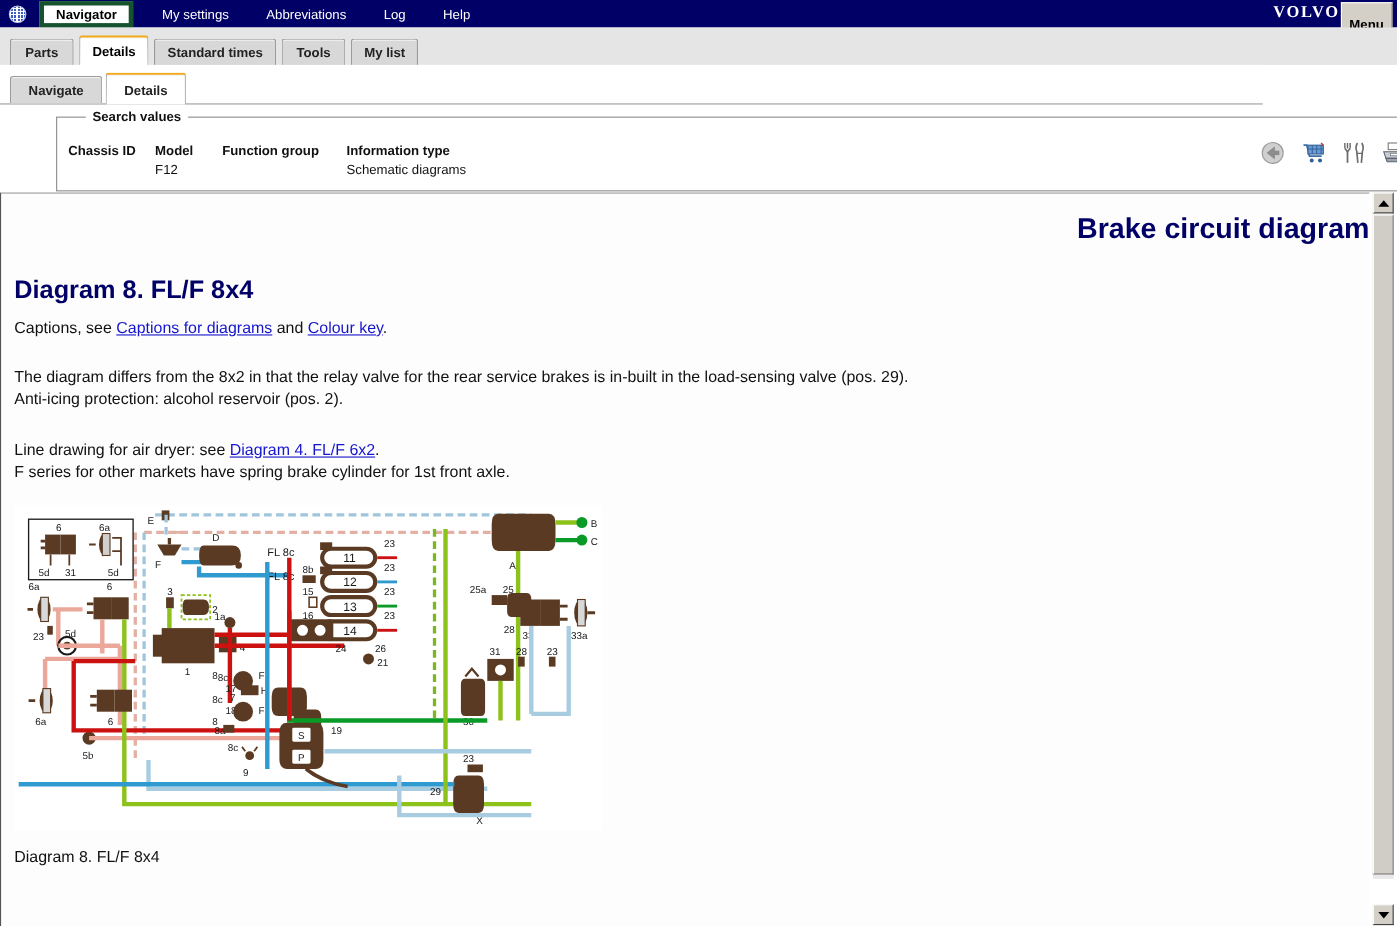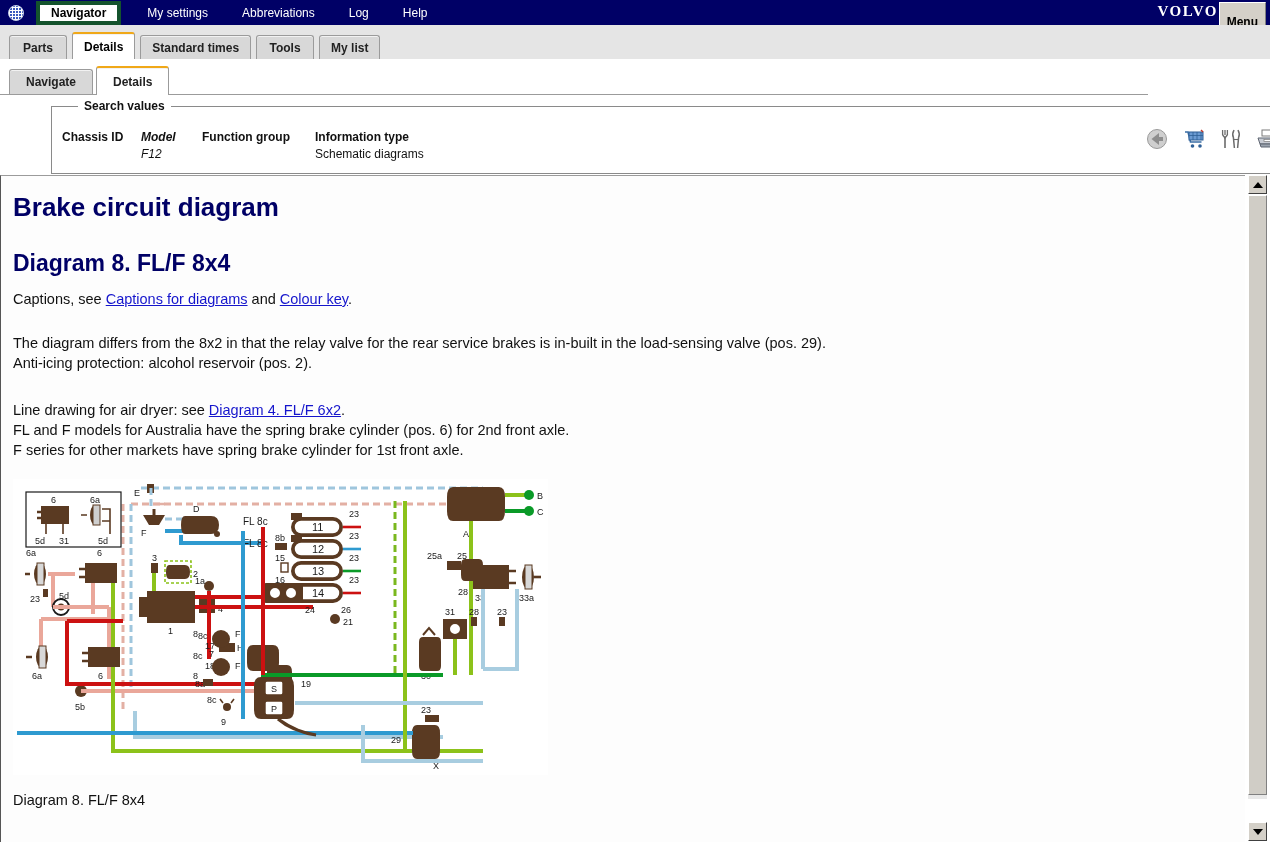--- a/index.html
+++ b/index.html
@@ -134,42 +134,42 @@
     position: absolute; left: 26px; top: -8px;
     background: #ffffff;
     padding: 0 6px;
     font-size: 12px; font-weight: bold; color: #111111;
     white-space: nowrap;
   }
   .sv-col { position: absolute; top: 23px; }
   .sv-label { font-size: 12px; font-weight: bold; color: #111111; white-space: nowrap; }
   .sv-value { font-size: 12px; color: #111111; margin-top: 3px; white-space: nowrap; }
   .sv-c1 { left: 10px; }
-  .sv-c2 { left: 89px; font-style: italic; }
+  .sv-c2 { left: 89px; }
   .sv-c3 { left: 150px; }
   .sv-c4 { left: 263px; }
 
   .icon-tray {
     position: absolute; right: 16px; top: 20px;
     display: flex; align-items: center; gap: 13px;
   }
   .tray-icon { width: 24px; height: 24px; cursor: default; }
 
   
   .content {
     position: absolute; left: 0; top: 175px;
     width: 1245px; height: 667px;
     background: #fdfdfd;
     border-top: 1px solid #9b9b9b;
     border-left: 1px solid #555555;
     overflow: hidden;
   }
   .h1 {
     margin: 16px 0 0 12px;
-    font-size: 26px; font-weight: bold; color: #000066;
+    font-size: 26px; font-weight: bold; color: #000066; text-align: right;
   }
   .h2 {
     margin: 27px 0 0 12px;
     font-size: 23px; font-weight: bold; color: #000066;
   }
   .para {
     margin: 0 0 0 12px;
     font-size: 14.5px; color: #111111; line-height: 20px;
   }
   .p-captions { margin-top: 12px; }
@@ -317,21 +317,20 @@
     <span>Captions, see </span><a class="link" href="#">Captions for diagrams</a><span> and </span><a class="link" href="#">Colour key</a><span>.</span>
   </div>
 
   <div class="para p-differs">
     <div>The diagram differs from the 8x2 in that the relay valve for the rear service brakes is in-built in the load-sensing valve (pos. 29).</div>
     <div>Anti-icing protection: alcohol reservoir (pos. 2).</div>
   </div>
 
   <div class="para p-linedraw">
     <div><span>Line drawing for air dryer: see </span><a class="link" href="#">Diagram 4. FL/F 6x2</a><span>.</span></div>
-    <div>FL and F models for Australia have the spring brake cylinder (pos. 6) for 2nd front axle.</div>
     <div>F series for other markets have spring brake cylinder for 1st front axle.</div>
   </div>
 
   <div class="diagram-wrap">
     <svg width="535" height="296" viewBox="0 0 535 296">
       <defs>
         <style>
           .w{fill:none;stroke-linecap:butt}
           .red{stroke:#cc1111;stroke-width:4}
           .redt{stroke:#cc1111;stroke-width:2.6}

